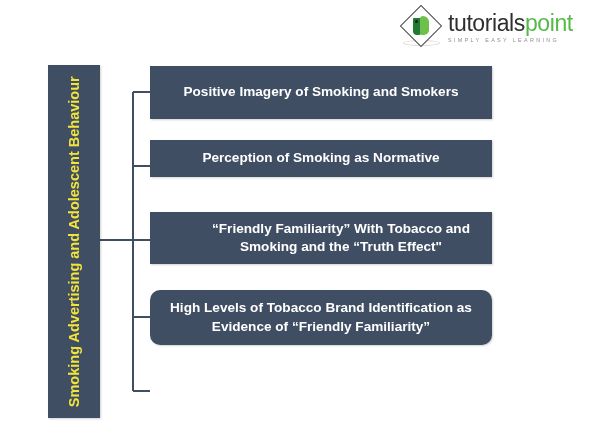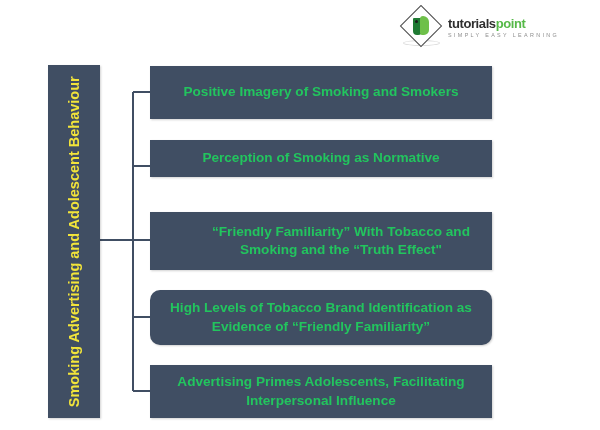--- a/index.html
+++ b/index.html
@@ -84,22 +84,22 @@
     height: 6px;
     border: 1px solid #d8d8d8;
     border-radius: 50%;
     box-sizing: border-box;
   }
   #logo-text {
     margin-left: 4px;
     line-height: 1;
   }
   .logo-wordmark {
-    font-size: 13px;
-    font-weight: bold;
+    font-size: 23px;
+    font-weight: normal;
     letter-spacing: -0.4px;
     white-space: nowrap;
   }
   .logo-word-1 { color: #2f2f2f; }
   .logo-word-2 { color: #56b948; }
   .logo-tagline {
     font-size: 5.4px;
     color: #8d8d8d;
     letter-spacing: 2.35px;
     margin-top: 3px;
@@ -139,35 +139,35 @@
     line-height: 1.35;
     width: 345px;
   }
 
   
   .node {
     position: absolute;
     left: 150px;
     width: 342px;
     background: #404E63;
-    color: #22c55e;
+    color: #ffffff;
     font-size: 13.6px;
     font-weight: bold;
     text-align: center;
     line-height: 1.35;
     display: flex;
     align-items: center;
     justify-content: center;
     box-sizing: border-box;
     padding: 4px 8px;
     box-shadow: 1px 1px 2px rgba(0,0,0,0.18);
   }
   #node-0 { top: 66px;  height: 53px; }
   #node-1 { top: 140px; height: 37px; }
-  #node-2 { top: 212px; height: 58px; padding-left: 48px; }
+  #node-2 { top: 212px; height: 52px; padding-left: 48px; }
   #node-3 { top: 290px; height: 55px; border-radius: 10px; }
   #node-4 { top: 365px; height: 53px; }
 </style>
 </head>
 <body>
 
 <div id="canvas">
 
   <div id="logo">
     <div id="logo-mark">
@@ -211,17 +211,14 @@
   </div>
 
   <div class="node" id="node-2">
     <span>“Friendly Familiarity” With Tobacco and Smoking and the “Truth Effect"</span>
   </div>
 
   <div class="node" id="node-3">
     <span>High Levels of Tobacco Brand Identification as Evidence of “Friendly Familiarity”</span>
   </div>
 
-  <div class="node" id="node-4">
-    <span>Advertising Primes Adolescents, Facilitating Interpersonal Influence</span>
-  </div>
 
 </div>
 
 </body></html>

